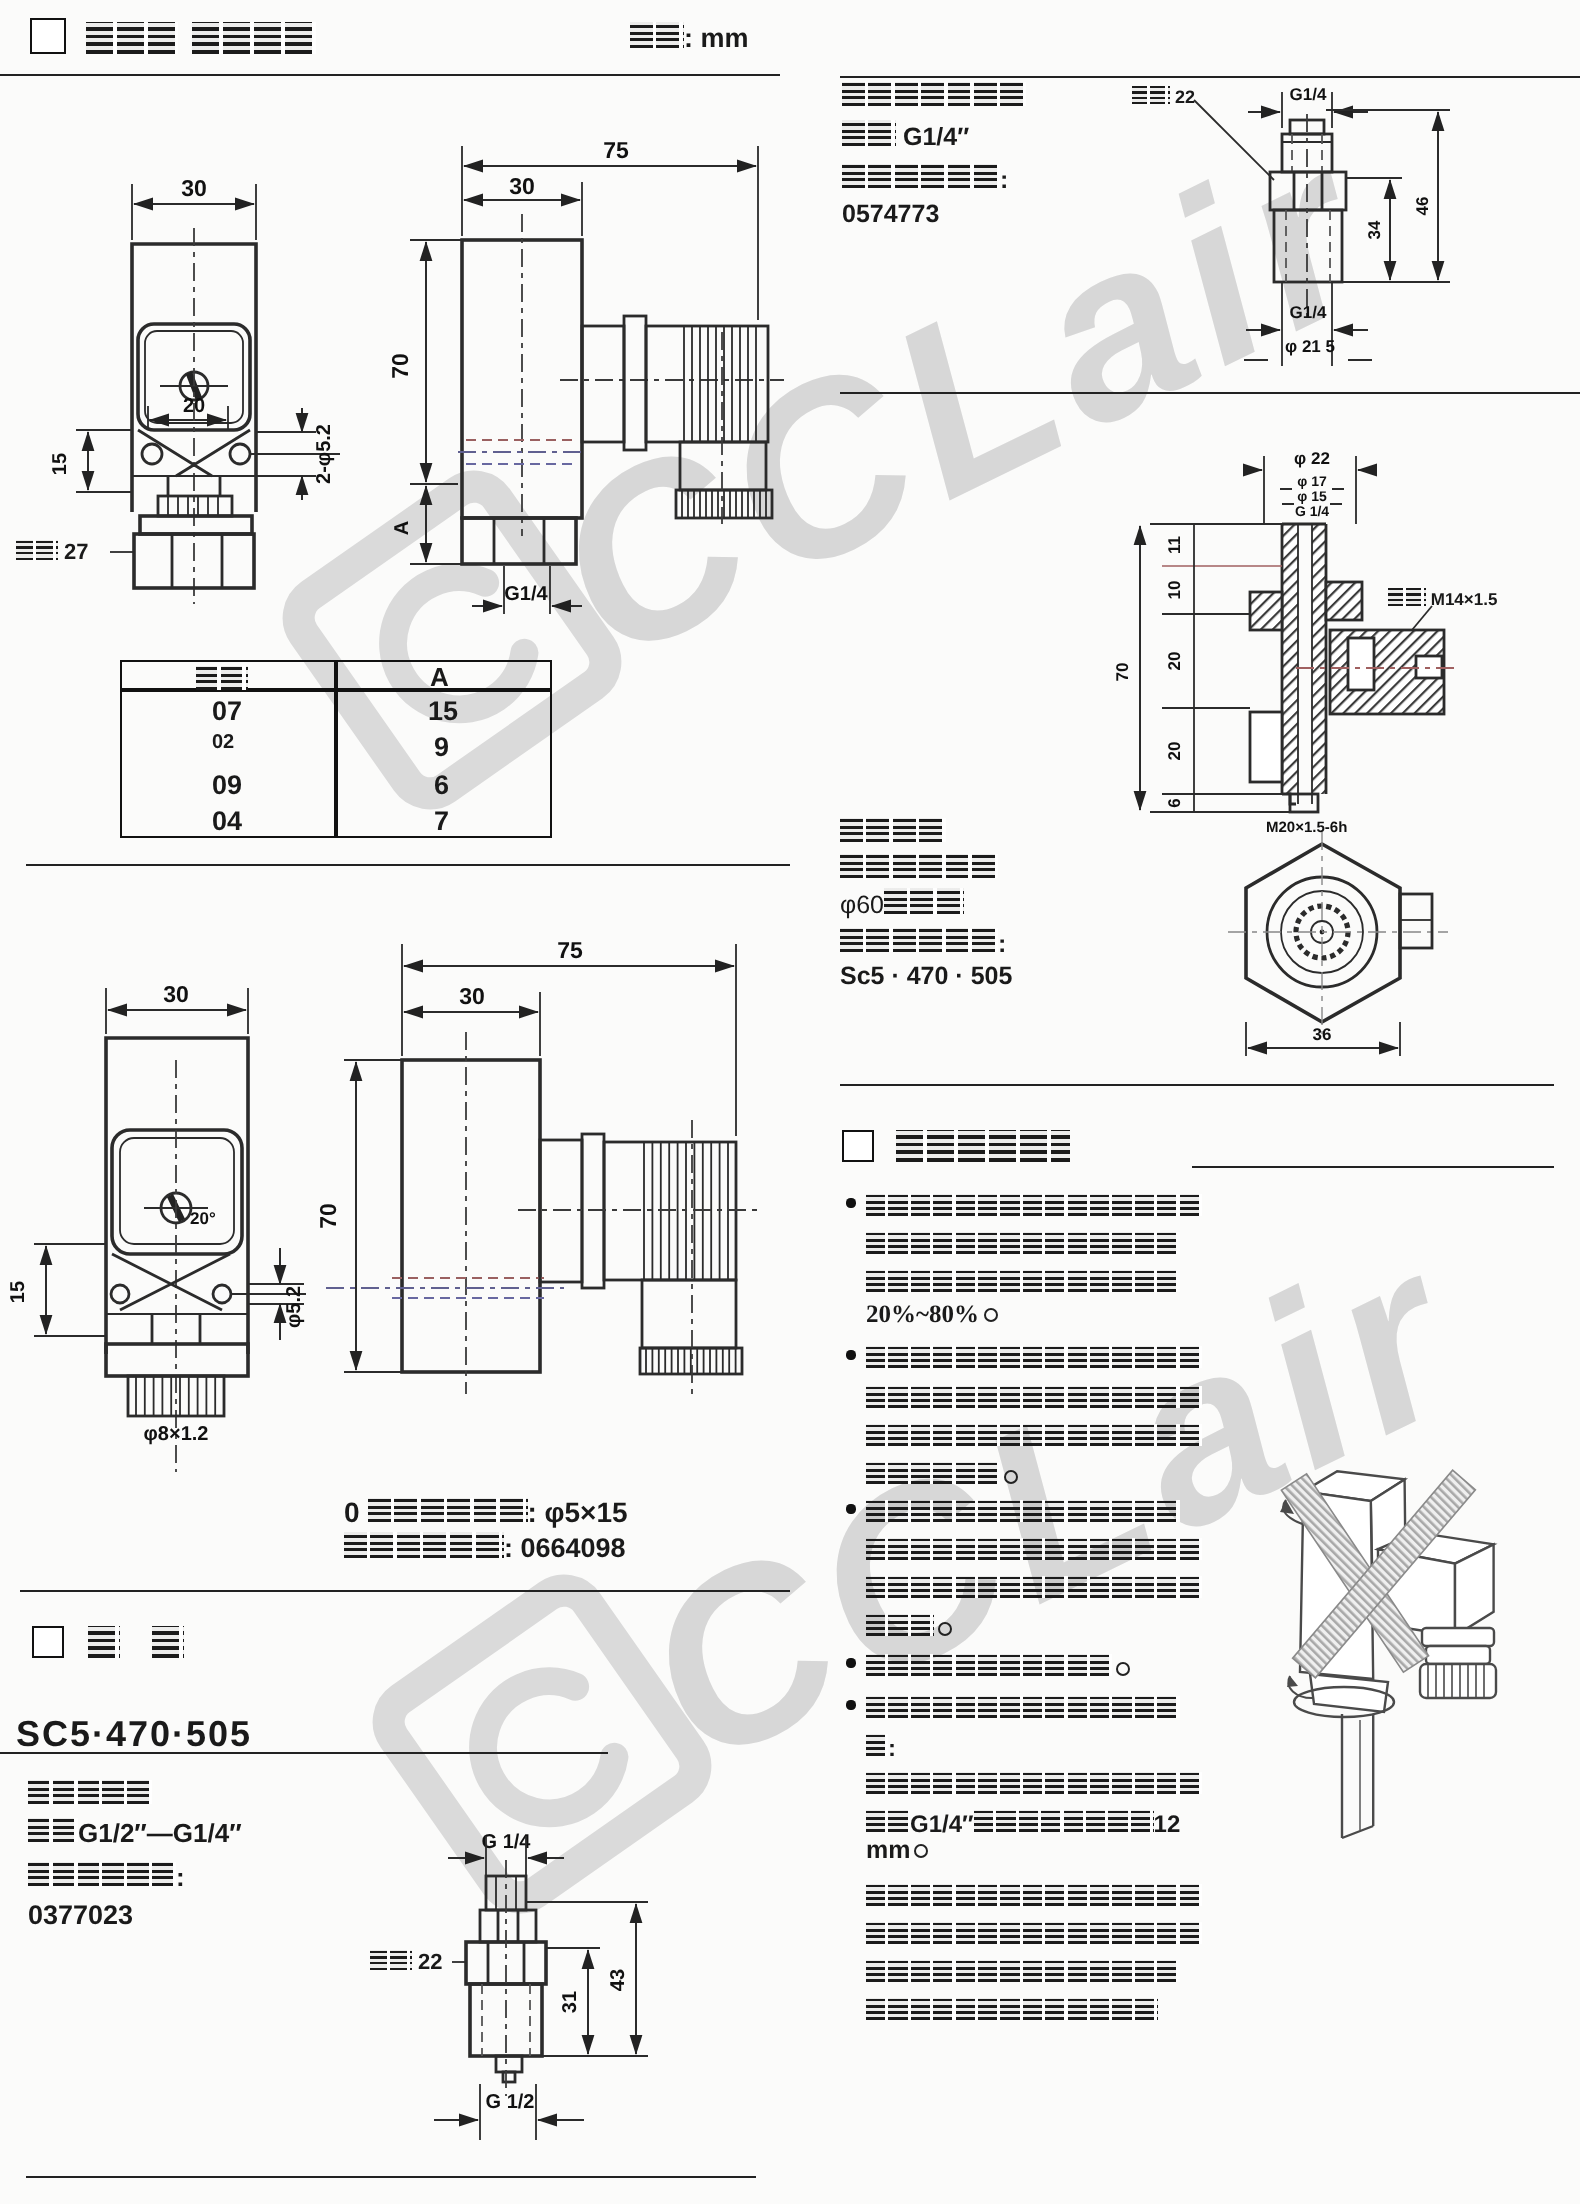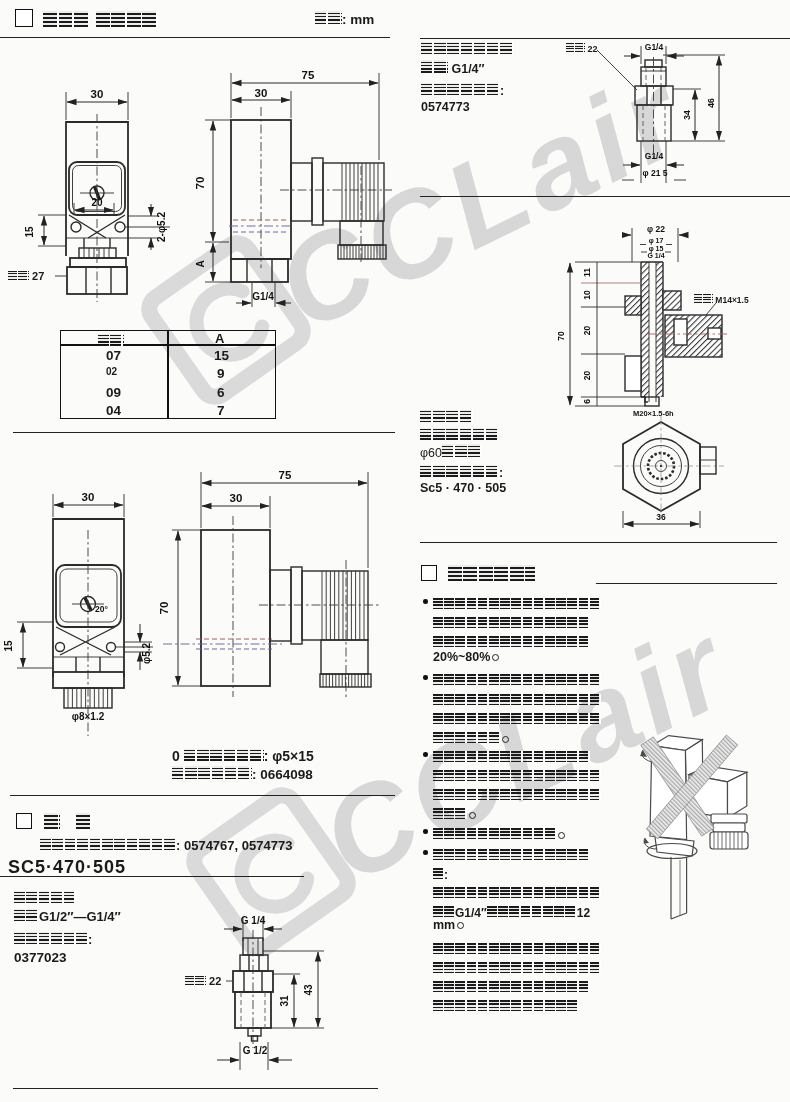--- a/index.html
+++ b/index.html
@@ -343,21 +343,20 @@
 <div class="t" style="left:106px;top:403px;font-size:13.5px;font-weight:bold;">04</div>
 <div class="t" style="left:217px;top:403px;font-size:13.5px;font-weight:bold;">7</div>
 <div class="hr" style="left:13px;top:432px;width:382px;"></div>
 
 <div class="t" style="left:172px;top:748px;font-weight:bold;font-size:14px;">0 <span class="z z13" style="width:80px;"></span>: φ5×15</div>
 <div class="t" style="left:172px;top:766px;font-weight:bold;font-size:13.5px;"><span class="z z13" style="width:80px;"></span>: 0664098</div>
 <div class="hr" style="left:10px;top:795px;width:385px;"></div>
 
 <div class="bx" style="left:16px;top:813px;width:14px;height:14px;"></div>
 <div class="t" style="left:44px;top:813px;"><span class="z z16" style="width:16px;"></span><span class="z z16" style="width:16px;margin-left:16px;"></span></div>
-<div class="t" style="left:40px;top:838px;font-size:13px;font-weight:bold;"><span class="z z12" style="width:136px;"></span>: 0574767, 0574773</div>
 <div class="t" style="left:8px;top:857px;font-size:18px;font-weight:bold;letter-spacing:1px;">SC5·470·505</div>
 <div class="hr" style="left:0;top:876px;width:304px;"></div>
 <div class="t" style="left:14px;top:889px;"><span class="z z12" style="width:62px;"></span></div>
 <div class="t" style="left:14px;top:909px;font-size:13px;font-weight:bold;"><span class="z z12" style="width:25px;"></span>G1/2″—G1/4″</div>
 <div class="t" style="left:14px;top:930px;"><span class="z z12" style="width:74px;"></span><span style="font-size:13px;font-weight:bold;">:</span></div>
 <div class="t" style="left:14px;top:950px;font-size:13.5px;font-weight:bold;">0377023</div>
 
 <div class="t" style="left:421px;top:40px;"><span class="z z13" style="width:92px;"></span></div>
 <div class="t" style="left:421px;top:60px;font-size:12.5px;font-weight:bold;"><span class="z z13" style="width:27px;"></span> G1/4″</div>
 <div class="t" style="left:421px;top:81px;"><span class="z z13" style="width:79px;"></span><span style="font-size:12.5px;font-weight:bold;">:</span></div>
@@ -371,21 +370,21 @@
 <div class="t" style="left:420px;top:481px;font-size:12.5px;font-weight:bold;">Sc5&nbsp;·&nbsp;470&nbsp;·&nbsp;505</div>
 <div class="hr" style="left:420px;top:542px;width:357px;"></div>
 
 <div class="bx" style="left:421px;top:565px;width:14px;height:14px;"></div>
 <div class="t" style="left:448px;top:565px;"><span class="z z16" style="width:87px;"></span></div>
 <div class="hr" style="left:596px;top:583px;width:181px;height:1.2px;"></div>
 <div class="bu" style="left:423px;top:599px;"></div>
 <div class="t" style="left:433px;top:595px;"><span class="z z11" style="width:168px;"></span></div>
 <div class="t" style="left:433px;top:614px;"><span class="z z11" style="width:157px;"></span></div>
 <div class="t" style="left:433px;top:633px;"><span class="z z11" style="width:157px;"></span></div>
-<div class="t" style="left:433px;top:650px;font-size:12.5px;font-weight:bold;">20%~80%<span class="oc"></span></div>
+<div class="t" style="left:433px;top:650px;font-size:12.5px;font-weight:bold;font-family:Liberation Serif, serif;">20%~80%<span class="oc"></span></div>
 <div class="bu" style="left:423px;top:675px;"></div>
 <div class="t" style="left:433px;top:671px;"><span class="z z11" style="width:168px;"></span></div>
 <div class="t" style="left:433px;top:691px;"><span class="z z11" style="width:168px;"></span></div>
 <div class="t" style="left:433px;top:710px;"><span class="z z11" style="width:168px;"></span></div>
 <div class="t" style="left:433px;top:729px;"><span class="z z11" style="width:67px;"></span><span class="oc"></span></div>
 <div class="bu" style="left:423px;top:752px;"></div>
 <div class="t" style="left:433px;top:748px;"><span class="z z11" style="width:157px;"></span></div>
 <div class="t" style="left:433px;top:767px;"><span class="z z11" style="width:168px;"></span></div>
 <div class="t" style="left:433px;top:786px;"><span class="z z11" style="width:168px;"></span></div>
 <div class="t" style="left:433px;top:805px;"><span class="z z11" style="width:34px;"></span><span class="oc"></span></div>

